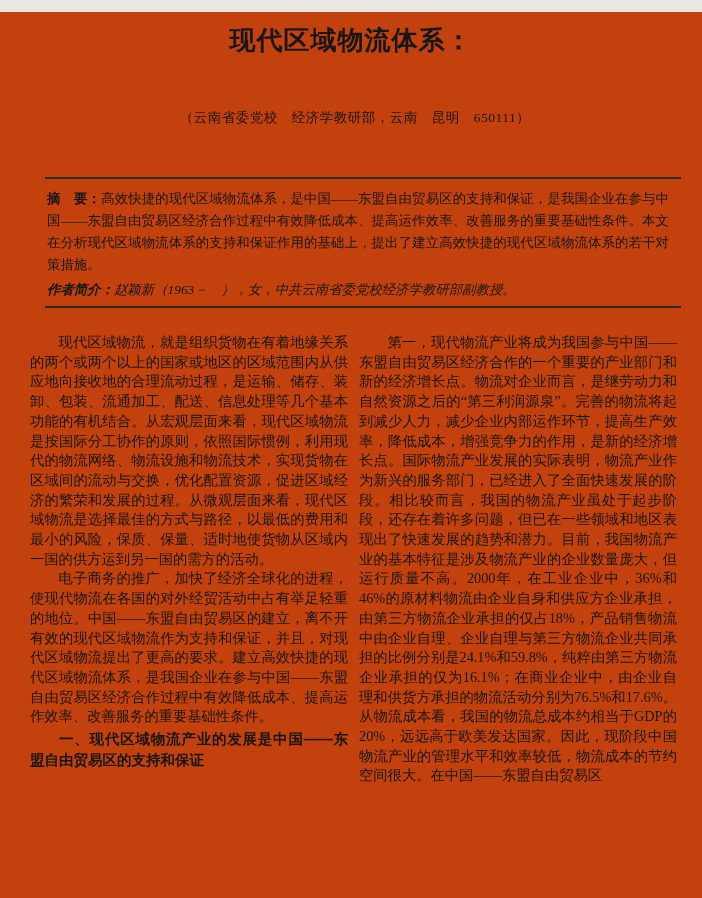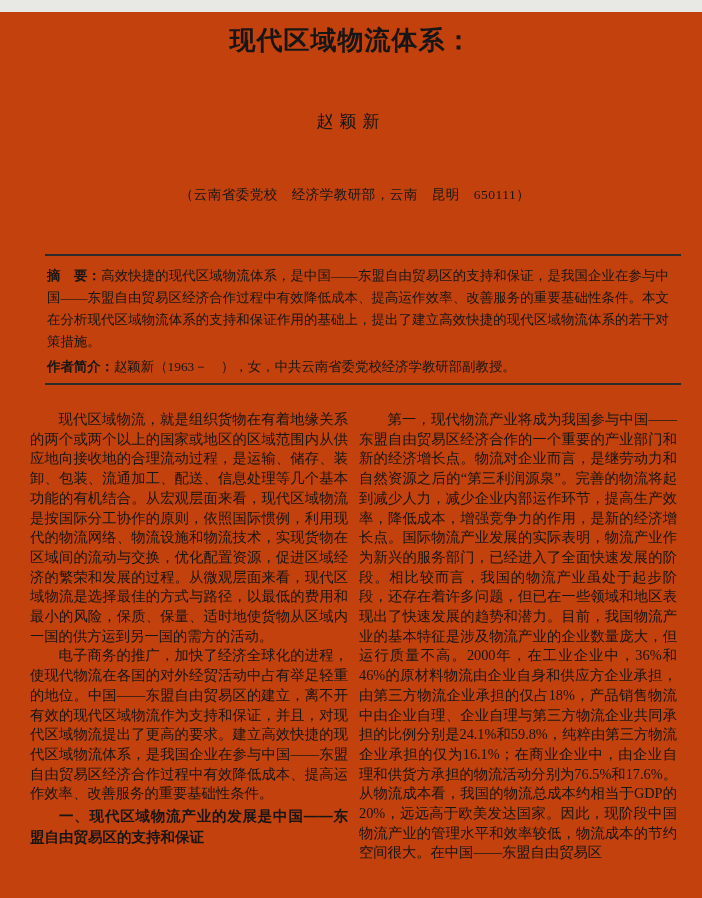--- a/index.html
+++ b/index.html
@@ -45,21 +45,21 @@
     line-height: 22px;
     text-align: justify;
     text-justify: inter-character;
   }
   .meta .label {
     font-weight: 700;
     font-family: "Liberation Sans", "DejaVu Sans", sans-serif;
   }
   .ids-row .id-group { margin-right: 26px; }
   .ids-row .id-group:last-child { margin-right: 0; }
-  .bio-row { margin-top: 3px; }
+  .bio-row { margin-top: 3px; font-style: italic; }
   
   .columns {
     display: flex;
     gap: 11px;
     margin: 25px 25px 0 30px;
   }
   .col {
     width: 318px;
     font-size: 14.3px;
     line-height: 19.7px;
@@ -78,21 +78,20 @@
 </style>
 </head>
 <body>
 
 <div class="page">
 
   <div class="title-block">
     <div class="title-line">现代区域物流体系：</div>
   </div>
 
-  <div class="author">赵颖新</div>
 
   <div class="affiliation">（云南省委党校　经济学教研部，云南　昆明　650111）</div>
 
   <div class="rule-top"></div>
 
   <div class="meta">
     <p><span class="label">摘　要：</span><span>高效快捷的现代区域物流体系，是中国——东盟自由贸易区的支持和保证，是我国企业在参与中国——东盟自由贸易区经济合作过程中有效降低成本、提高运作效率、改善服务的重要基础性条件。本文在分析现代区域物流体系的支持和保证作用的基础上，提出了建立高效快捷的现代区域物流体系的若干对策措施。</span></p>
     <p class="bio-row"><span class="label">作者简介：</span><span>赵颖新（1963－　），女，中共云南省委党校经济学教研部副教授。</span></p>
   </div>
 

